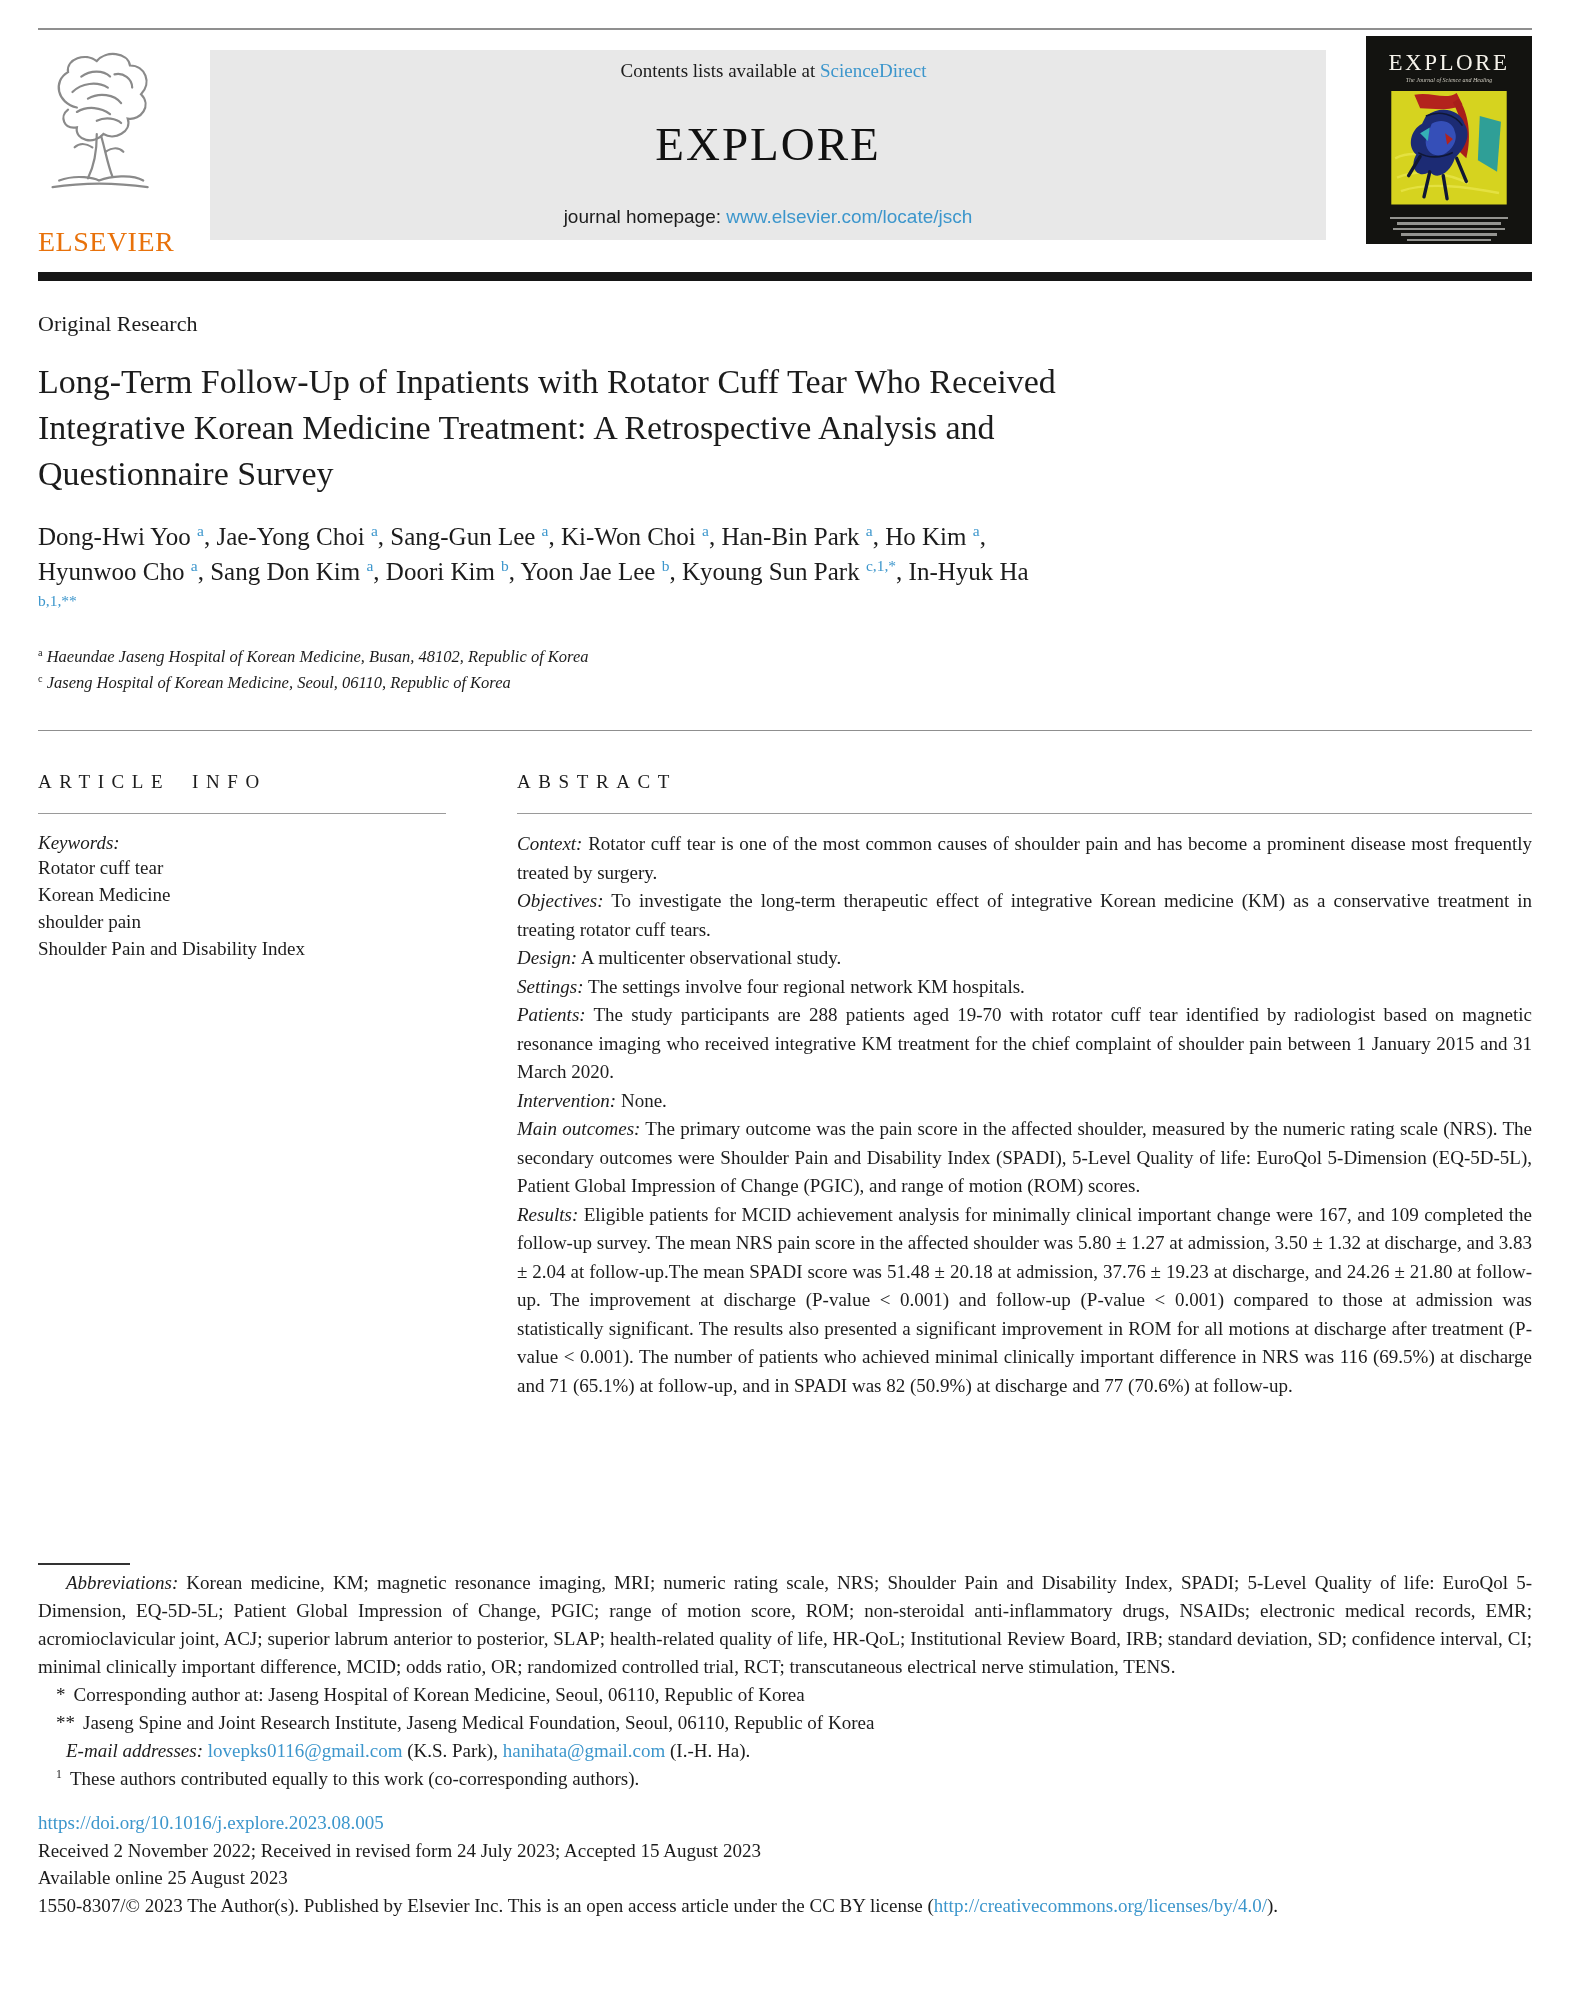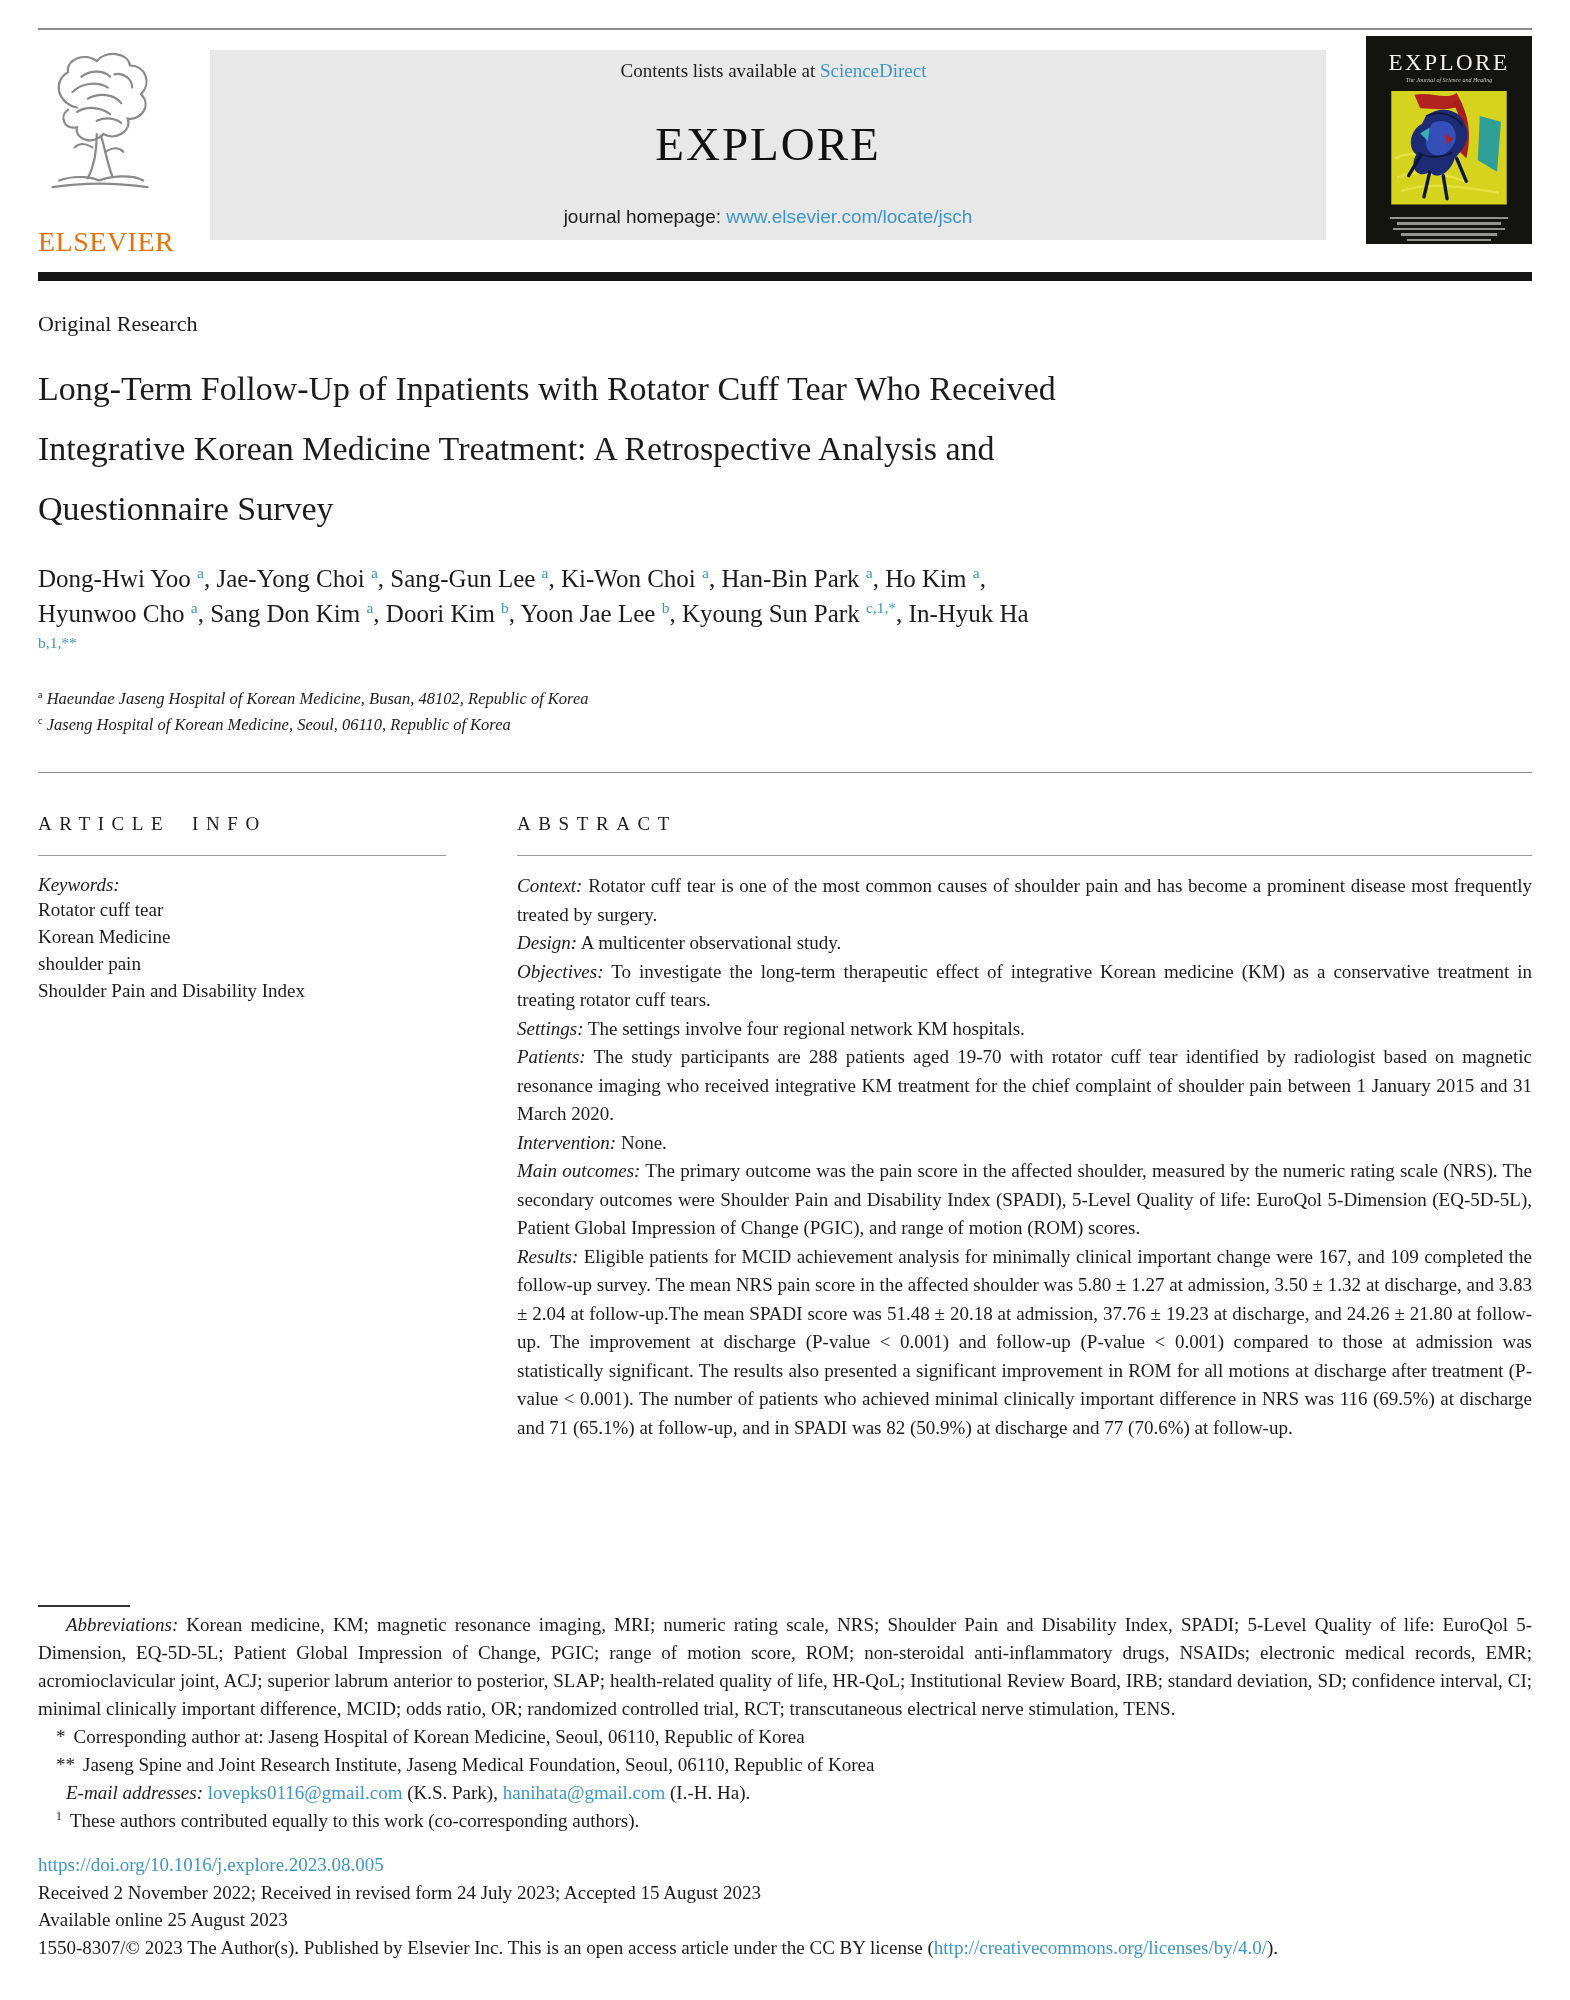--- a/index.html
+++ b/index.html
@@ -26,21 +26,21 @@
          display:flex;flex-direction:column;align-items:center;padding-top:14px;}
   .cover-title{color:#f5f2ea;font-size:23px;letter-spacing:2.5px;font-family:"Liberation Serif",serif;}
   .cover-sub{color:#cfccc0;font-size:6px;font-style:italic;margin-top:1px;}
   .cover-art{width:118px;height:120px;margin-top:8px;}
   .cover-lines{margin-top:9px;width:130px;}
   .cover-lines div{height:2.5px;background:rgba(255,255,250,.55);margin:3px auto;}
   
   .black-bar{height:9px;background:#161616;margin-top:14px;}
   
   .type-label{font-size:22px;margin-top:30px;}
-  .title{font-size:34px;line-height:60px;margin-top:22px;max-width:1100px;}
+  .title{font-size:34px;line-height:46px;margin-top:22px;max-width:1100px;}
   .authors{font-size:25px;line-height:35px;margin-top:22px;max-width:1030px;}
   .authors sup,.blue-sup{color:#3c96cc;}
   sup{font-size:.62em;line-height:0;}
   .affils{margin-top:20px;font-size:16.5px;line-height:26px;}
   .affils i{font-style:italic;}
   .full-rule{border:0;border-top:1.5px solid #8f8f8f;margin:34px 0 0 0;}
   
   .cols{display:flex;margin-top:40px;min-height:792px;align-items:flex-start;}
   .col-left{width:408px;flex:none;}
   .col-right{flex:1;margin-left:71px;}
@@ -145,22 +145,22 @@
           <div class="kw-item">Korean Medicine</div>
           <div class="kw-item">shoulder pain</div>
           <div class="kw-item">Shoulder Pain and Disability Index</div>
         </div>
     </div>
     <div class="col-right">
       <div class="sec-head">ABSTRACT</div>
       <hr class="sec-rule">
       <div class="abs-body">
           <div class="abs-p"><i>Context:</i> Rotator cuff tear is one of the most common causes of shoulder pain and has become a prominent disease most frequently treated by surgery.</div>
+          <div class="abs-p"><i>Objectives:</i> To investigate the long-term therapeutic effect of integrative Korean medicine (KM) as a conservative treatment in treating rotator cuff tears.</div>
           <div class="abs-p"><i>Design:</i> A multicenter observational study.</div>
-          <div class="abs-p"><i>Objectives:</i> To investigate the long-term therapeutic effect of integrative Korean medicine (KM) as a conservative treatment in treating rotator cuff tears.</div>
           <div class="abs-p"><i>Settings:</i> The settings involve four regional network KM hospitals.</div>
           <div class="abs-p"><i>Patients:</i> The study participants are 288 patients aged 19-70 with rotator cuff tear identified by radiologist based on magnetic resonance imaging who received integrative KM treatment for the chief complaint of shoulder pain between 1 January 2015 and 31 March 2020.</div>
           <div class="abs-p"><i>Intervention:</i> None.</div>
           <div class="abs-p"><i>Main outcomes:</i> The primary outcome was the pain score in the affected shoulder, measured by the numeric rating scale (NRS). The secondary outcomes were Shoulder Pain and Disability Index (SPADI), 5-Level Quality of life: EuroQol 5-Dimension (EQ-5D-5L), Patient Global Impression of Change (PGIC), and range of motion (ROM) scores.</div>
           <div class="abs-p"><i>Results:</i> Eligible patients for MCID achievement analysis for minimally clinical important change were 167, and 109 completed the follow-up survey. The mean NRS pain score in the affected shoulder was 5.80 ± 1.27 at admission, 3.50 ± 1.32 at discharge, and 3.83 ± 2.04 at follow-up.The mean SPADI score was 51.48 ± 20.18 at admission, 37.76 ± 19.23 at discharge, and 24.26 ± 21.80 at follow-up. The improvement at discharge (P-value &lt; 0.001) and follow-up (P-value &lt; 0.001) compared to those at admission was statistically significant. The results also presented a significant improvement in ROM for all motions at discharge after treatment (P-value &lt; 0.001). The number of patients who achieved minimal clinically important difference in NRS was 116 (69.5%) at discharge and 71 (65.1%) at follow-up, and in SPADI was 82 (50.9%) at discharge and 77 (70.6%) at follow-up.</div>
         </div>
     </div>
   </div>
 
   <hr class="fn-rule">

